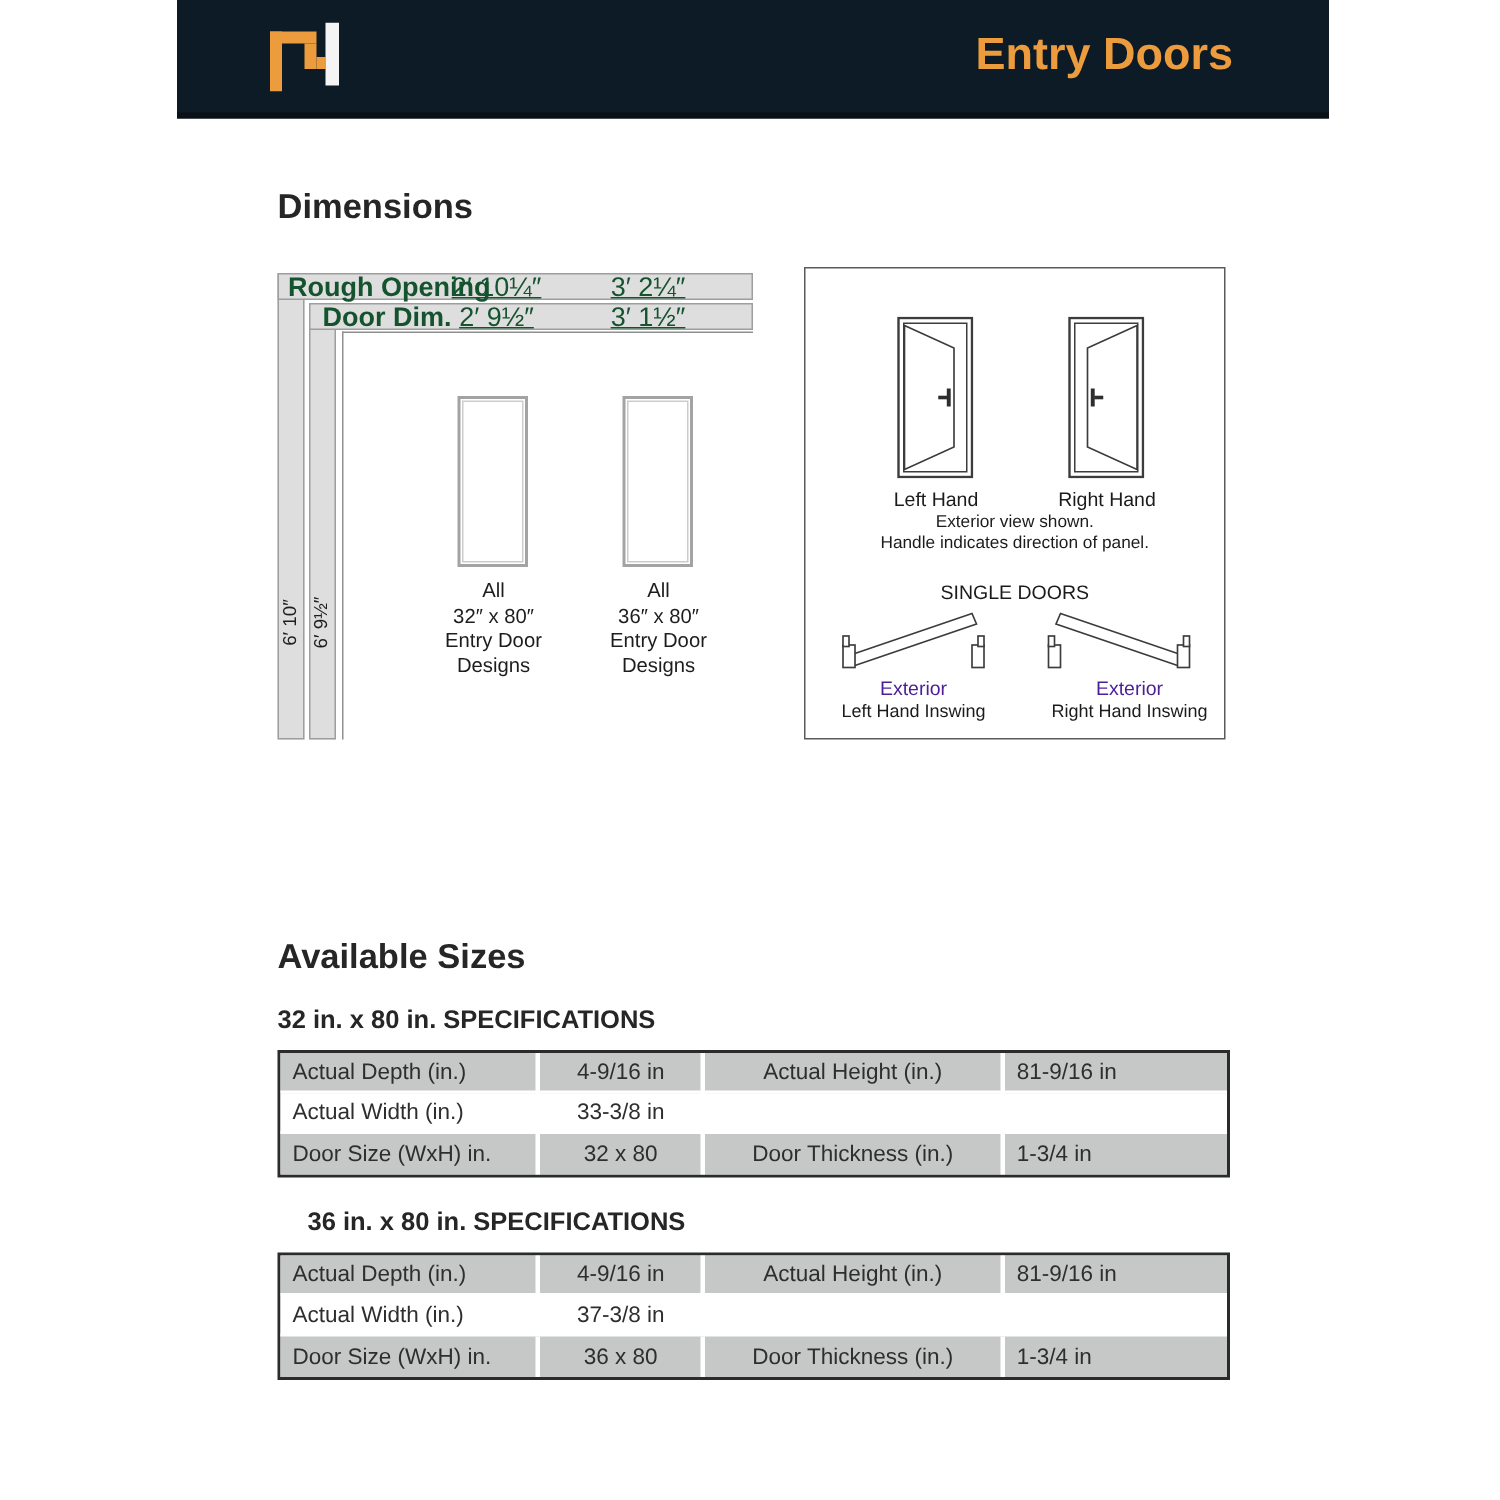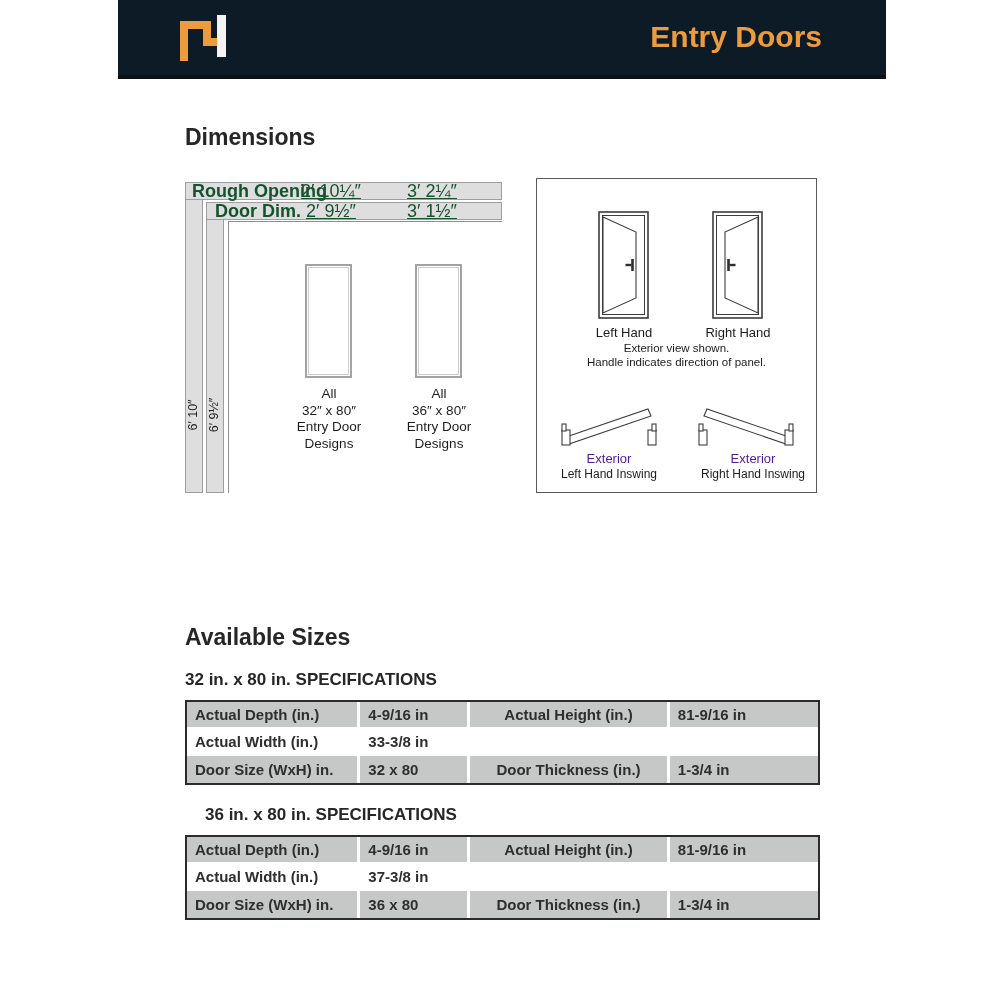--- a/index.html
+++ b/index.html
@@ -58,29 +58,29 @@
   .hand-label{position:absolute;top:146px;width:100px;text-align:center;font-size:13px;color:#1b1b1b;}
   .hand-left{left:37px;} .hand-right{left:151px;}
   .plan-label-b{position:absolute;top:272px;width:112px;text-align:center;font-size:13px;font-weight:normal;color:#4c1d95;}
   .plan-label{position:absolute;top:288px;width:112px;text-align:center;font-size:12px;color:#1b1b1b;}
   .pl-left{left:16px;} .pl-right{left:160px;}
 
   
   .table-title{position:absolute;left:185px;font-size:17px;font-weight:bold;color:#262626;}
   .tt-32{top:670px;} .tt-36{top:805px;margin-left:20px;}
   .spec-table{position:absolute;left:185px;width:635px;border-collapse:separate;border-spacing:0;
-              border:2px solid #2b2b2b;table-layout:fixed;font-size:15px;color:#2e2e2e;font-weight:bold;}
+              border:2px solid #2b2b2b;table-layout:fixed;font-size:15px;color:#2e2e2e;}
   .st-32{top:700px;} .st-36{top:835px;}
   .spec-table td{height:27px;padding:0 8px;box-sizing:border-box;vertical-align:middle;
                  border-right:3px solid #fff;border-bottom:2px solid #fff;overflow:hidden;white-space:nowrap;}
   .spec-table td:last-child{border-right:none;}
   .spec-table tr:last-child td{border-bottom:none;}
   .spec-table tr.g td{background:#c6c8c7;}
   .spec-table tr.w td{background:#fff;}
-  .c1{width:172px;} .c2{width:109px;} .c3{width:198px;text-align:center;} .c4{width:147px;}
+  .c1{width:172px;} .c2{width:109px;text-align:center;} .c3{width:198px;text-align:center;} .c4{width:147px;}
 
   svg .ln{stroke:#3c3c3c;fill:#fff;}
 </style>
 </head>
 <body>
 
 <div class="canvas">
 
   <div class="header-bar">
     <svg class="logo-icon" width="46" height="46" viewBox="0 0 46 46">
@@ -149,20 +149,21 @@
       <rect x="15.2" y="48" width="2.6" height="12" fill="#2e2e2e"></rect>
       <rect x="17.5" y="52.8" width="6" height="2.4" fill="#2e2e2e"></rect>
     </svg>
 
     <div class="hand-label hand-left">Left Hand</div>
     <div class="hand-label hand-right">Right Hand</div>
 
     <div class="sw-center sw-note1">Exterior view shown.</div>
     <div class="sw-center sw-note2">Handle indicates direction of panel.</div>
 
+    <div class="sw-center sw-single">SINGLE DOORS</div>
 
     <svg class="sw-svg plan-left" width="104" height="46" viewBox="0 0 104 46">
       <polygon class="ln" points="9,34 91,6 94,13 12,41" stroke-width="1.1"></polygon>
       <rect class="ln" x="5" y="27" width="8" height="15" stroke-width="1.1"></rect>
       <rect class="ln" x="5" y="21" width="4" height="7" stroke-width="1.1"></rect>
       <rect class="ln" x="91" y="27" width="8" height="15" stroke-width="1.1"></rect>
       <rect class="ln" x="95" y="21" width="4" height="7" stroke-width="1.1"></rect>
     </svg>
 
     <svg class="sw-svg plan-right" width="104" height="46" viewBox="0 0 104 46">

